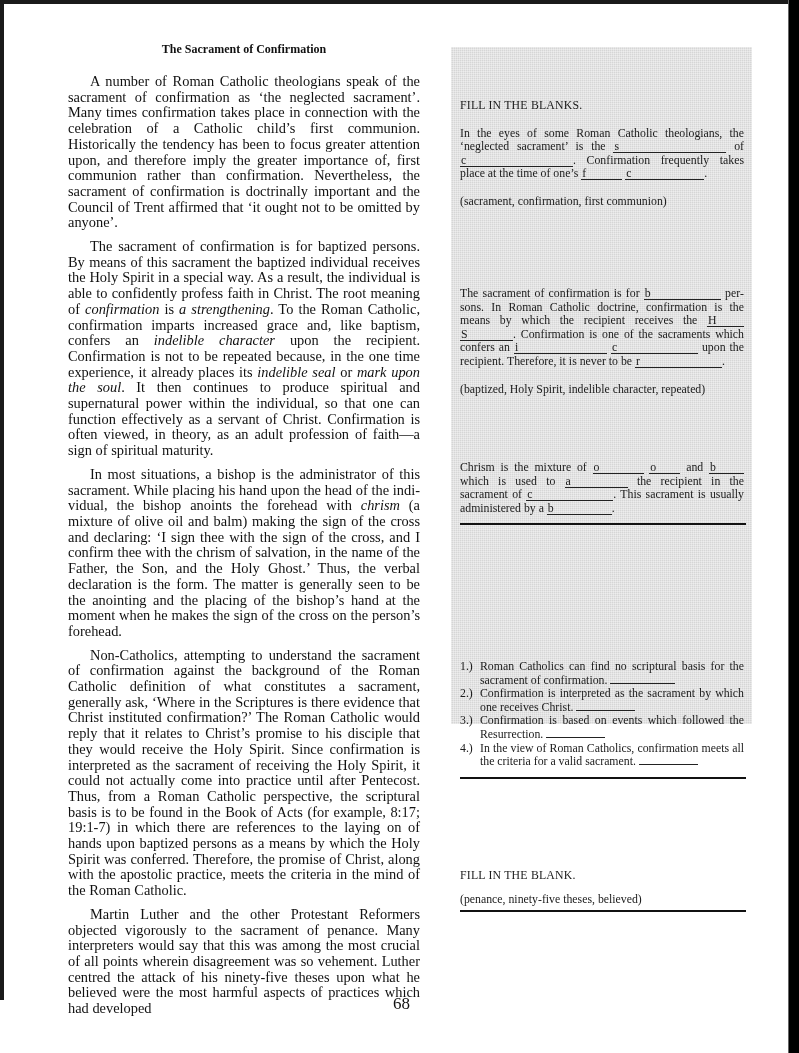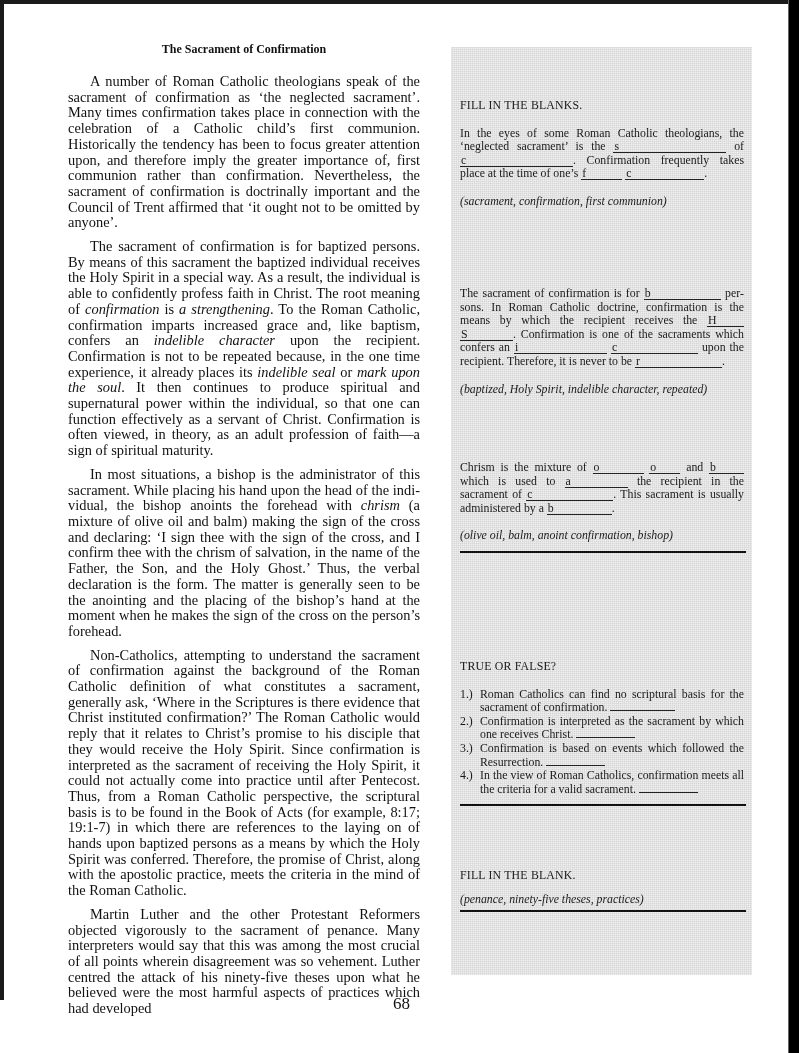--- a/index.html
+++ b/index.html
@@ -36,37 +36,37 @@
     }
     .heading.second { margin-top: 14px; margin-bottom: 14px; }
     .para {
       text-align: justify; text-indent: 22px; margin: 8px; hyphens: manual;
     }
     .page-number {
       position: absolute; left: 393px; top: 994px; font-size: 17px;
     }
     
     .sidebar {
-      position: absolute; left: 451px; top: 47px; width: 301px; height: 928px;
+      position: absolute; left: 451px; top: 47px; width: 301px; height: 677px;
       background-color: #d6d6d6;
       background-image:
         repeating-linear-gradient(0deg, rgba(255,255,255,0.35) 0 1px, transparent 1px 2px),
         repeating-linear-gradient(90deg, rgba(255,255,255,0.35) 0 1px, transparent 1px 2px);
       font-size: 11.8px; line-height: 13.6px; color: #1a1a1a;
     }
     .box {
       position: absolute; left: 9px; width: 284px;
     }
     .box-title { margin: 0 0 14px 0; letter-spacing: 0.2px; }
     .box-text { margin: 0; text-align: justify; }
     .blank {
       display: inline-block; border-bottom: 1px solid #222; line-height: 11px;
       vertical-align: baseline; padding-left: 1px;
     }
-    .answer { margin: 14px 0 0 0; font-style: italic; }
+    .answer { margin: 14px 0 0 0; }
     .rule {
       height: 2px; background: #111; margin-top: 8px; width: 286px;
     }
     .tf-list { margin: 0; padding: 0; list-style: none; }
     .tf-item { display: flex; text-align: justify; }
     .tf-num { width: 20px; flex: 0 0 20px; }
     .tf-body { flex: 1; }
   </style>
 </head>
 <body>
@@ -101,26 +101,24 @@
     <p class="answer">(sacrament, confirmation, first communion)</p>
   </div>
 
   <div class="box" style="top:240px;">
     <p class="box-text"><span>The sacrament of confirmation is for </span><span class="blank" style="width:76px">b</span><span> per­sons. In Roman Catholic doctrine, confirmation is the means by which the recipient receives the </span><span class="blank" style="width:36px">H</span> <span class="blank" style="width:52px">S</span><span>. Confirmation is one of the sacraments which confers an </span><span class="blank" style="width:92px">i</span> <span class="blank" style="width:86px">c</span><span> upon the recipient. Therefore, it is never to be </span><span class="blank" style="width:86px">r</span><span>.</span></p>
     <p class="answer">(baptized, Holy Spirit, indelible character, repeated)</p>
   </div>
 
   <div class="box" style="top:414px;">
     <p class="box-text"><span>Chrism is the mixture of </span><span class="blank" style="width:50px">o</span> <span class="blank" style="width:30px">o</span><span> and </span><span class="blank" style="width:34px">b</span><span> which is used to </span><span class="blank" style="width:62px">a</span><span> the recipient in the sacrament of </span><span class="blank" style="width:86px">c</span><span>. This sacrament is usually adminis­tered by a </span><span class="blank" style="width:64px">b</span><span>.</span></p>
-    <p class="answer">(olive oil, balm, anoint confirmation, bishop)</p>
     <div class="rule"></div>
   </div>
 
   <div class="box" style="top:613px;">
-    <p class="box-title">TRUE OR FALSE?</p>
     <ul class="tf-list">
       <li class="tf-item">
         <span class="tf-num">1.)</span>
         <span class="tf-body"><span>Roman Catholics can find no scriptural basis for the sacrament of confirmation.</span> <span class="blank" style="width:64px"></span></span>
       </li>
       <li class="tf-item">
         <span class="tf-num">2.)</span>
         <span class="tf-body"><span>Confirmation is interpreted as the sacrament by which one receives Christ.</span> <span class="blank" style="width:58px"></span></span>
       </li>
       <li class="tf-item">
@@ -130,16 +128,16 @@
       <li class="tf-item">
         <span class="tf-num">4.)</span>
         <span class="tf-body"><span>In the view of Roman Catholics, confirmation meets all the criteria for a valid sacrament.</span> <span class="blank" style="width:58px"></span></span>
       </li>
     </ul>
     <div class="rule"></div>
   </div>
 
   <div class="box" style="top:822px;">
     <p class="box-title" style="margin-bottom:10px">FILL IN THE BLANK.</p>
-    <p class="answer" style="margin-top:8px">(penance, ninety-five theses, practices)</p>
+    <p class="answer" style="margin-top:8px">(penance, ninety-five theses, believed)</p>
     <div class="rule" style="margin-top:4px"></div>
   </div>
 </div>
 
 </body></html>

